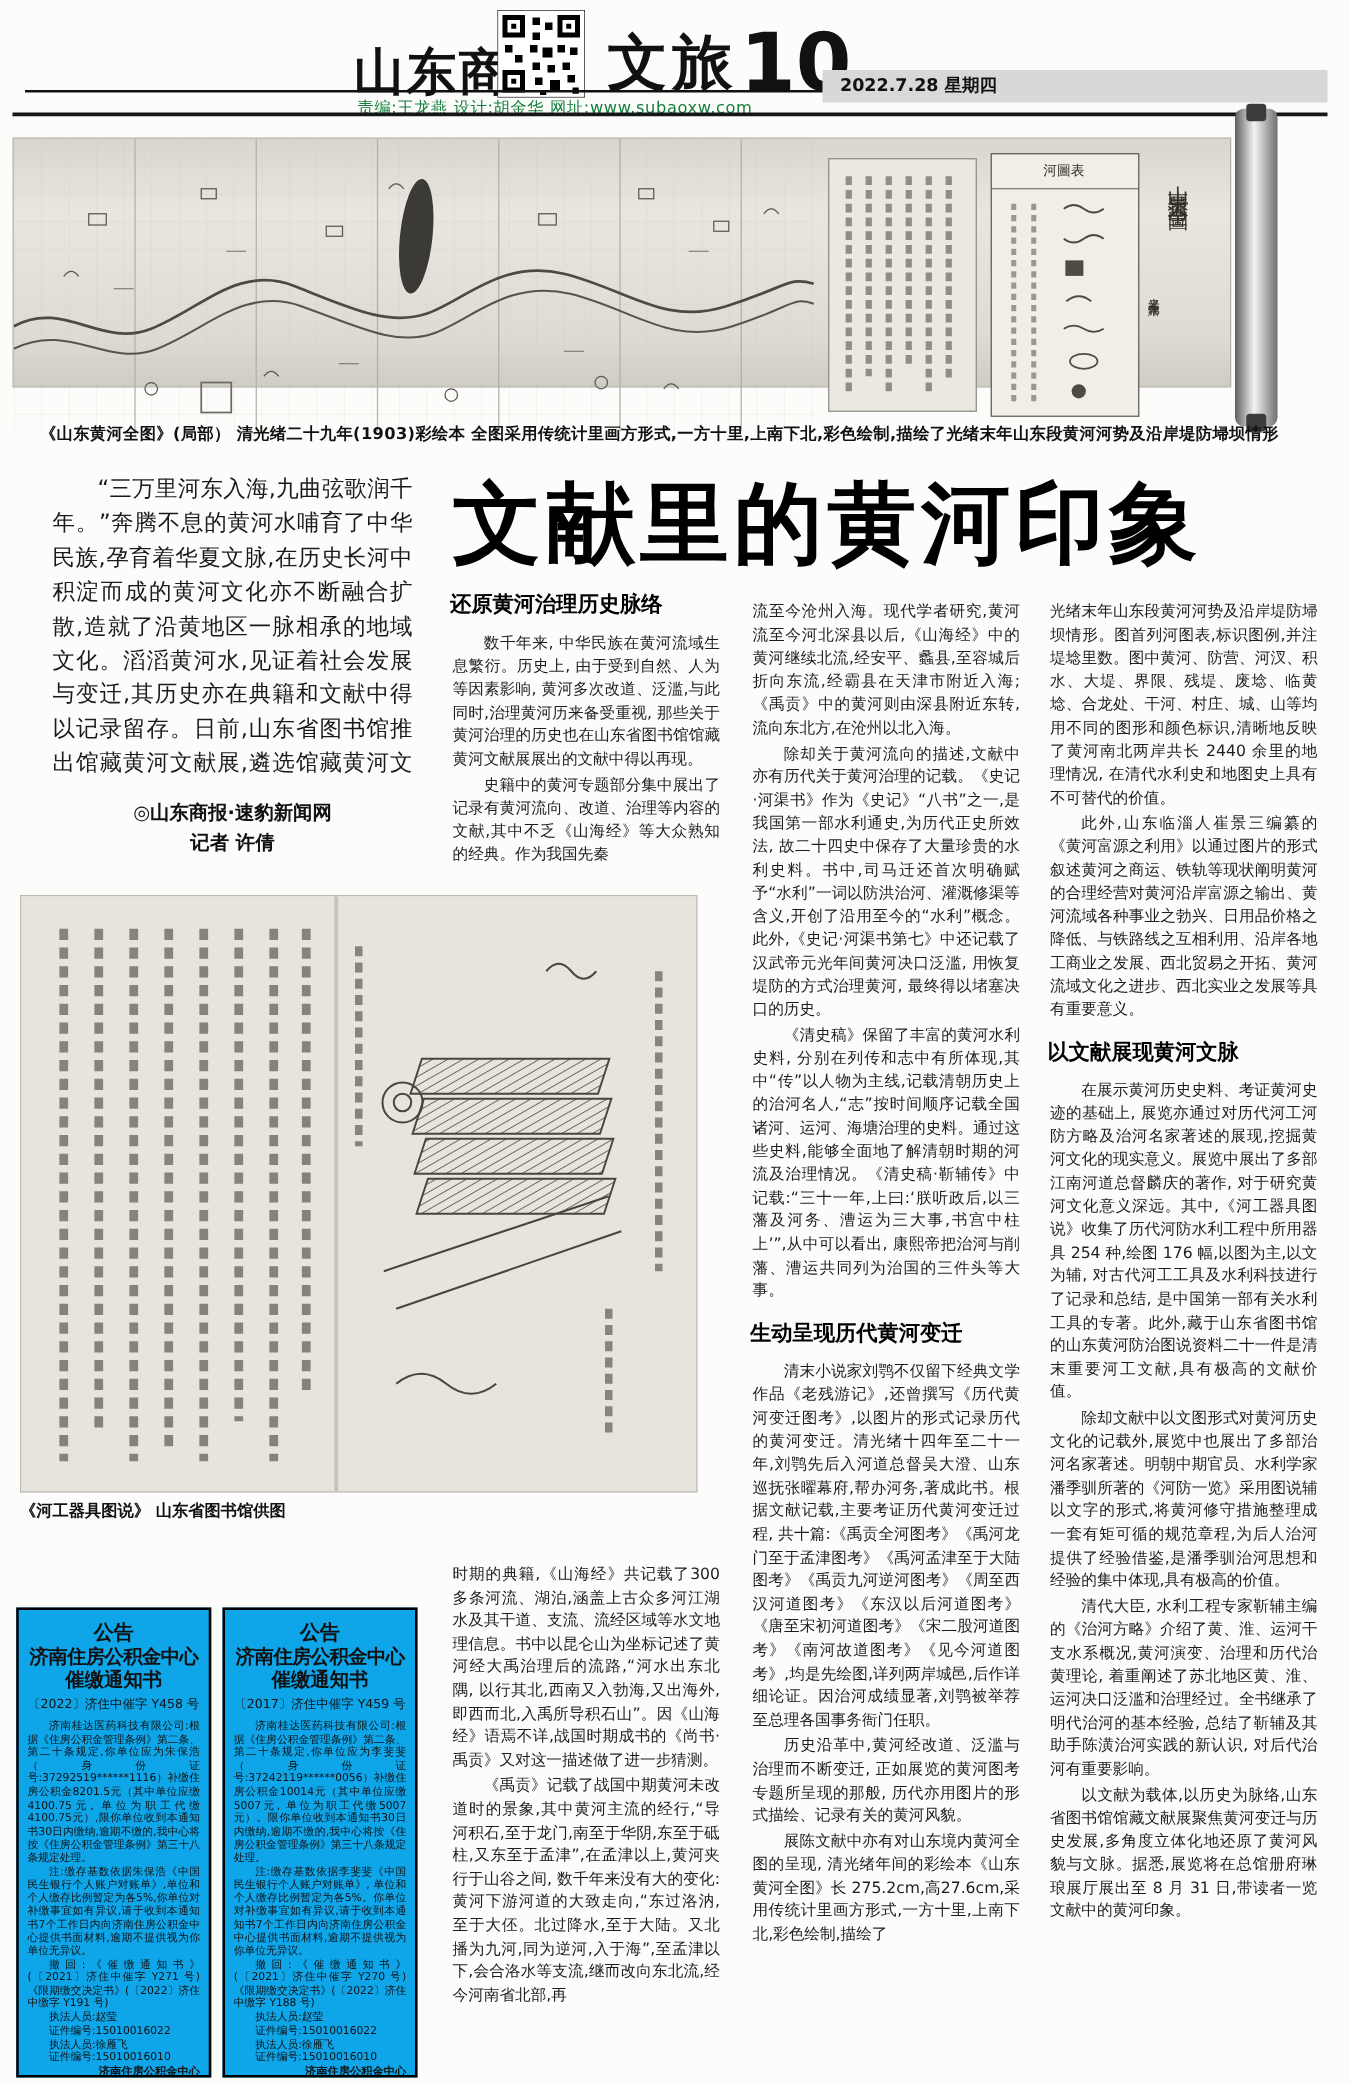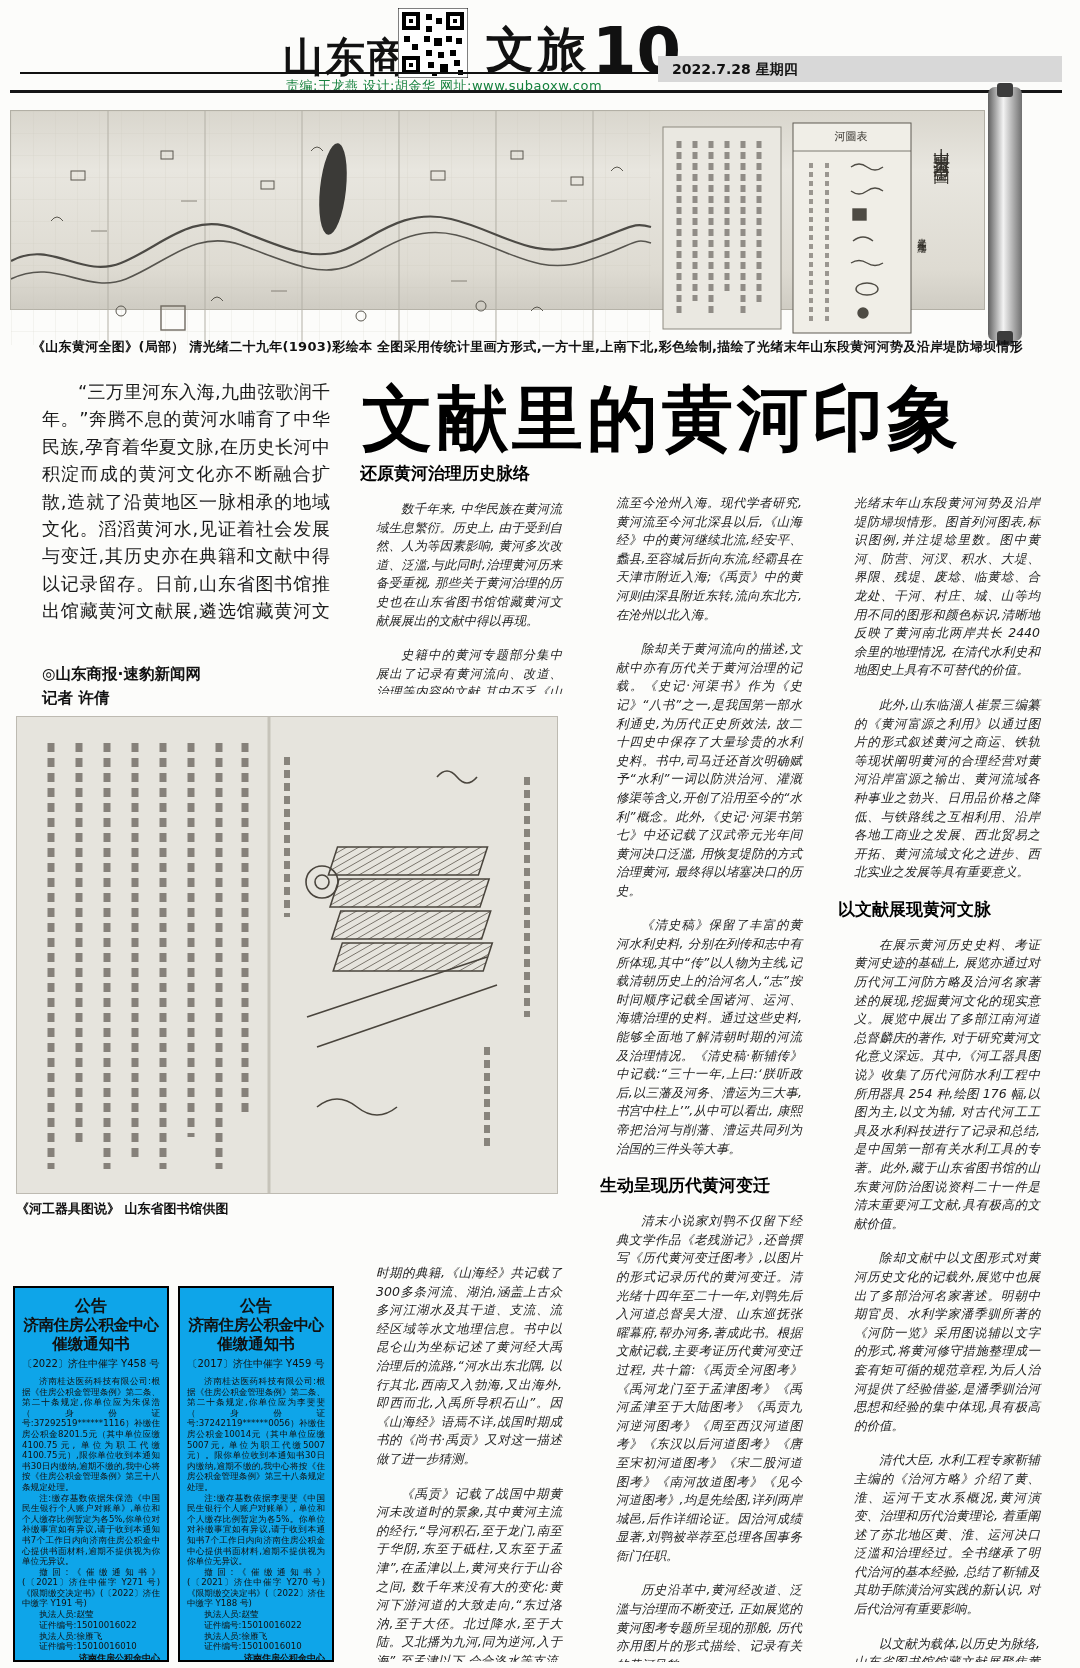--- a/index.html
+++ b/index.html
@@ -29,31 +29,31 @@
   .map-roller:before{top:-4px;} .map-roller:after{bottom:-4px;}
   .map-caption{left:32px;top:338px;width:1044px;font-size:13px;font-weight:600;color:#111;letter-spacing:.3px;}
 
   .scroll-vtext{writing-mode:vertical-rl;text-orientation:upright;
                 font-family:"DejaVu Serif","Liberation Serif",serif;color:#33302a;}
 
   
   .lede{left:42px;top:378px;width:288px;height:246px;font-size:18px;line-height:27.4px;
         text-align:justify;color:#1a1a1a;overflow:hidden;}
   .lede p{margin:0;text-indent:2em;}
-  .byline{left:42px;top:662px;width:288px;text-align:left;font-size:15.5px;font-weight:700;line-height:24px;}
+  .byline{left:42px;top:638px;width:288px;text-align:center;font-size:15.5px;font-weight:700;line-height:24px;}
   .lede-divider{left:44px;top:720px;width:292px;height:5px;background:#1b1b1b;}
 
   
   .headline{left:362px;top:372px;width:700px;font-size:71px;font-weight:900;letter-spacing:4px;
             white-space:nowrap;color:#000;}
 
   
   .bodycol{position:absolute;width:218px;text-align:justify;font-size:12.5px;line-height:18.6px;
            color:#1d1d1d;overflow:hidden;}
-  .bodycol p{margin:16px;text-indent:2em;font-style:italic;}
+  .bodycol p{margin:2px;text-indent:2em;}
   .bodycol p.cont{text-indent:0;}
   .colhead{font-size:17px;font-weight:800;color:#000;margin:14px 0 10px;text-indent:0;line-height:22px;}
   .colhead.first{margin-top:4px;}
 
   
   .doc-fig{left:16px;top:716px;width:542px;height:478px;background:#e6e4dd;border:1px solid #bdbab1;box-sizing:border-box;}
   .doc-caption{left:16px;top:1200px;width:330px;font-size:13px;font-weight:600;}
 
   
   .notice{position:absolute;top:1286px;width:156px;height:376px;border:2px solid #000;background:#0ea5e9;
@@ -204,21 +204,21 @@
     <p>“三万里河东入海,九曲弦歌润千年。”奔腾不息的黄河水哺育了中华民族,孕育着华夏文脉,在历史长河中积淀而成的黄河文化亦不断融合扩散,造就了沿黄地区一脉相承的地域文化。滔滔黄河水,见证着社会发展与变迁,其历史亦在典籍和文献中得以记录留存。日前,山东省图书馆推出馆藏黄河文献展,遴选馆藏黄河文献47种, 挖掘黄河文化的现实意义, 推动黄河历史文化创造性转化、创新性发展。</p>
   </div>
   <div class="abs byline">
     <div>◎山东商报·速豹新闻网</div>
     <div>记者 许倩</div>
   </div>
   <div class="abs lede-divider"></div>
 
   <h1 class="abs headline" style="margin:0;">文献里的黄河印象</h1>
 
-  <div class="bodycol" style="left:360px;top:458px;height:236px;">
+  <div class="bodycol" style="left:360px;top:469px;height:236px;">
     <div class="colhead first">还原黄河治理历史脉络</div>
     <p>数千年来, 中华民族在黄河流域生息繁衍。历史上, 由于受到自然、人为等因素影响, 黄河多次改道、泛滥,与此同时,治理黄河历来备受重视, 那些关于黄河治理的历史也在山东省图书馆馆藏黄河文献展展出的文献中得以再现。</p>
     <p>史籍中的黄河专题部分集中展出了记录有黄河流向、改道、治理等内容的文献,其中不乏《山海经》等大众熟知的经典。作为我国先秦</p>
   </div>
 
   <div class="abs doc-fig">
     <svg width="540" height="476" viewBox="0 0 540 476">
       <rect width="540" height="476" fill="#e6e4dd"></rect>
       <line x1="252" y1="0" x2="252" y2="476" stroke="#c6c3b9" stroke-width="3"></line>
 

